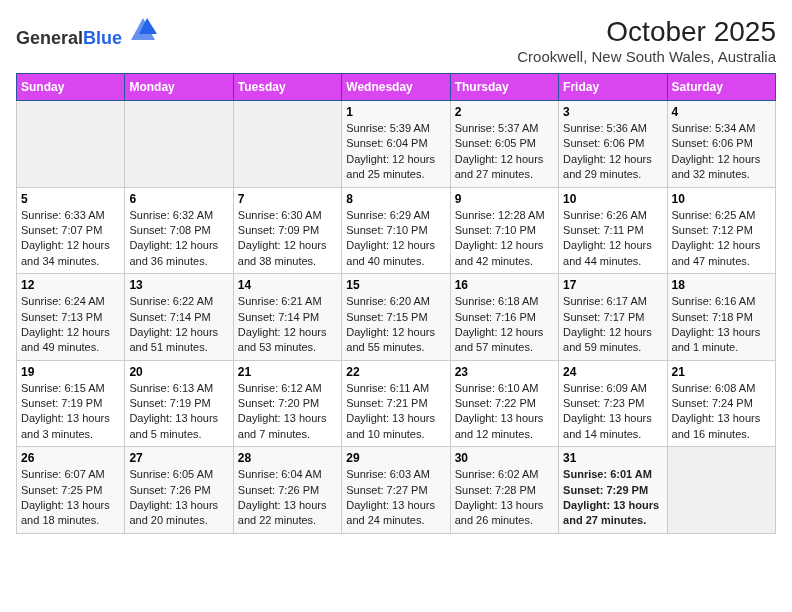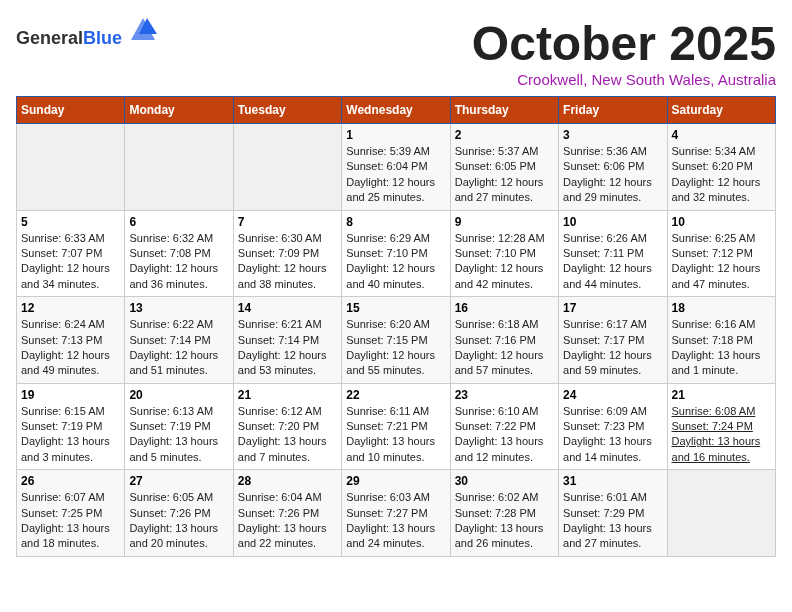--- a/index.html
+++ b/index.html
@@ -29,35 +29,35 @@
     .logo-blue { color: #2563eb; }
     .logo-icon {
       width: 28px;
       height: 28px;
       margin-left: 2px;
     }
     .title-block {
       text-align: right;
     }
     .month-title {
-      font-size: 48px;
-      font-weight: bold;
+      font-size: 28px;
+      font-weight: normal;
       color: #222;
     }
     .location {
       font-size: 15px;
-      color: #a21caf;
+      color: #404040;
     }
     .calendar {
       width: 100%;
       border-collapse: collapse;
       font-size: 11px;
     }
     .calendar thead th {
-      background: #c2410c;
+      background: #d946ef;
       color: #fff;
       padding: 6px 4px;
       text-align: left;
       font-size: 12px;
       font-weight: bold;
       border: 1px solid #2a56a0;
     }
     .calendar tbody td {
       border: 1px solid #ccc;
       vertical-align: top;
@@ -140,21 +140,21 @@
         <td>
           <span class="day-num">3</span>
           <div class="day-info" style="white-space: pre-line;">Sunrise: 5:36 AM
 Sunset: 6:06 PM
 Daylight: 12 hours
 and 29 minutes.</div>
         </td>
         <td>
           <span class="day-num">4</span>
           <div class="day-info" style="white-space: pre-line;">Sunrise: 5:34 AM
-Sunset: 6:20 PM
+Sunset: 6:06 PM
 Daylight: 12 hours
 and 32 minutes.</div>
         </td>
       </tr>
       <tr>
         <td>
           <span class="day-num">5</span>
           <div class="day-info" style="white-space: pre-line;">Sunrise: 6:33 AM
 Sunset: 7:07 PM
 Daylight: 12 hours
@@ -292,21 +292,21 @@
         </td>
         <td>
           <span class="day-num">24</span>
           <div class="day-info" style="white-space: pre-line;">Sunrise: 6:09 AM
 Sunset: 7:23 PM
 Daylight: 13 hours
 and 14 minutes.</div>
         </td>
         <td>
           <span class="day-num">21</span>
-          <div class="day-info" style="white-space: pre-line; text-decoration: underline;">Sunrise: 6:08 AM
+          <div class="day-info" style="white-space: pre-line;">Sunrise: 6:08 AM
 Sunset: 7:24 PM
 Daylight: 13 hours
 and 16 minutes.</div>
         </td>
       </tr>
       <tr>
         <td>
           <span class="day-num">26</span>
           <div class="day-info" style="white-space: pre-line;">Sunrise: 6:07 AM
 Sunset: 7:25 PM
@@ -336,21 +336,21 @@
         </td>
         <td>
           <span class="day-num">30</span>
           <div class="day-info" style="white-space: pre-line;">Sunrise: 6:02 AM
 Sunset: 7:28 PM
 Daylight: 13 hours
 and 26 minutes.</div>
         </td>
         <td>
           <span class="day-num">31</span>
-          <div class="day-info" style="white-space: pre-line;">Sunrise: 6:01 AM
+          <div class="day-info" style="white-space: pre-line; font-weight: bold;">Sunrise: 6:01 AM
 Sunset: 7:29 PM
 Daylight: 13 hours
 and 27 minutes.</div>
         </td>
         <td class="empty"></td>
       </tr>
     </tbody>
 </table>
 
 </body></html>

